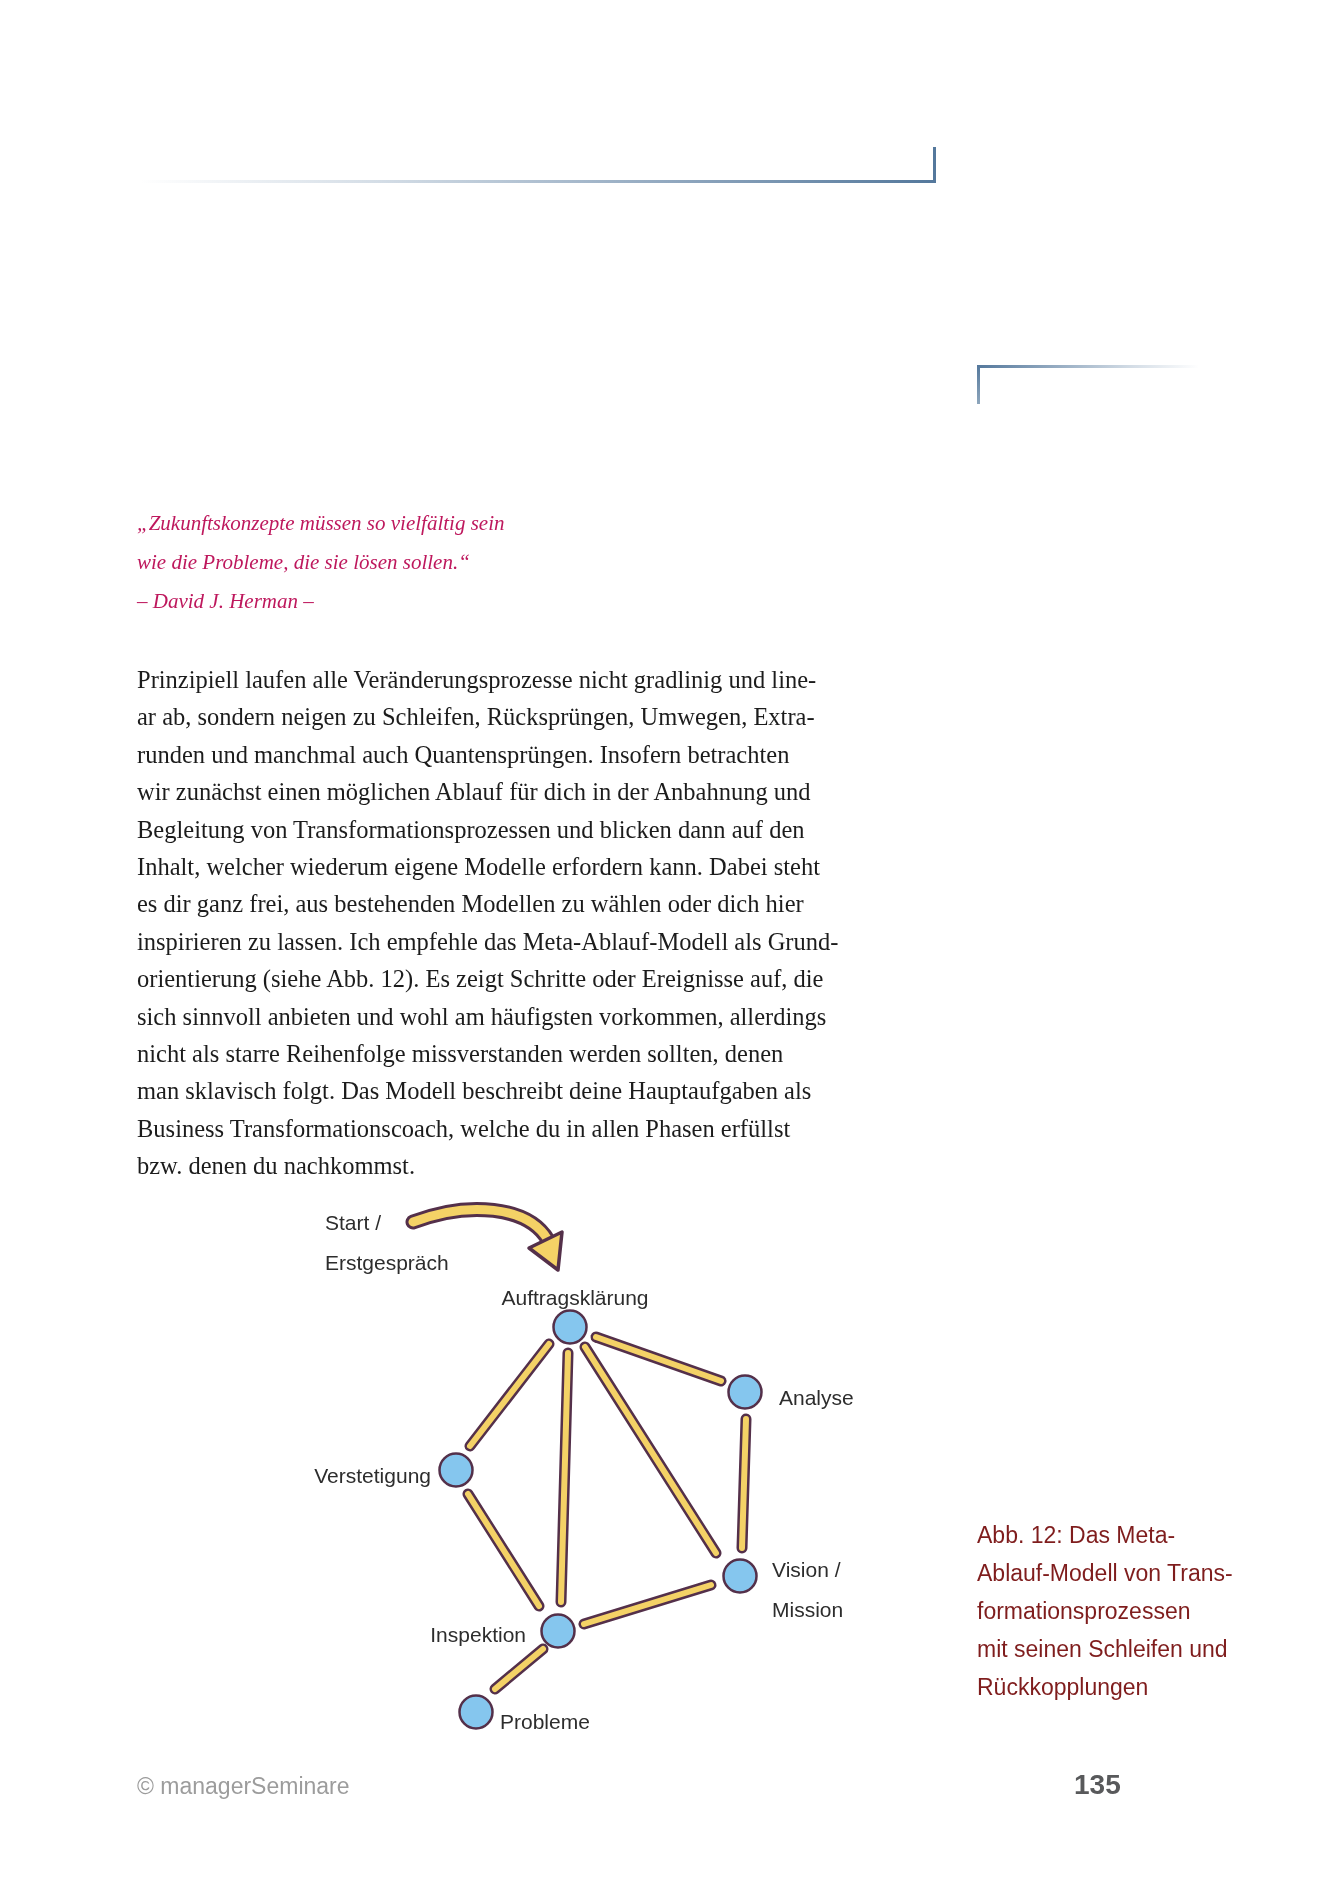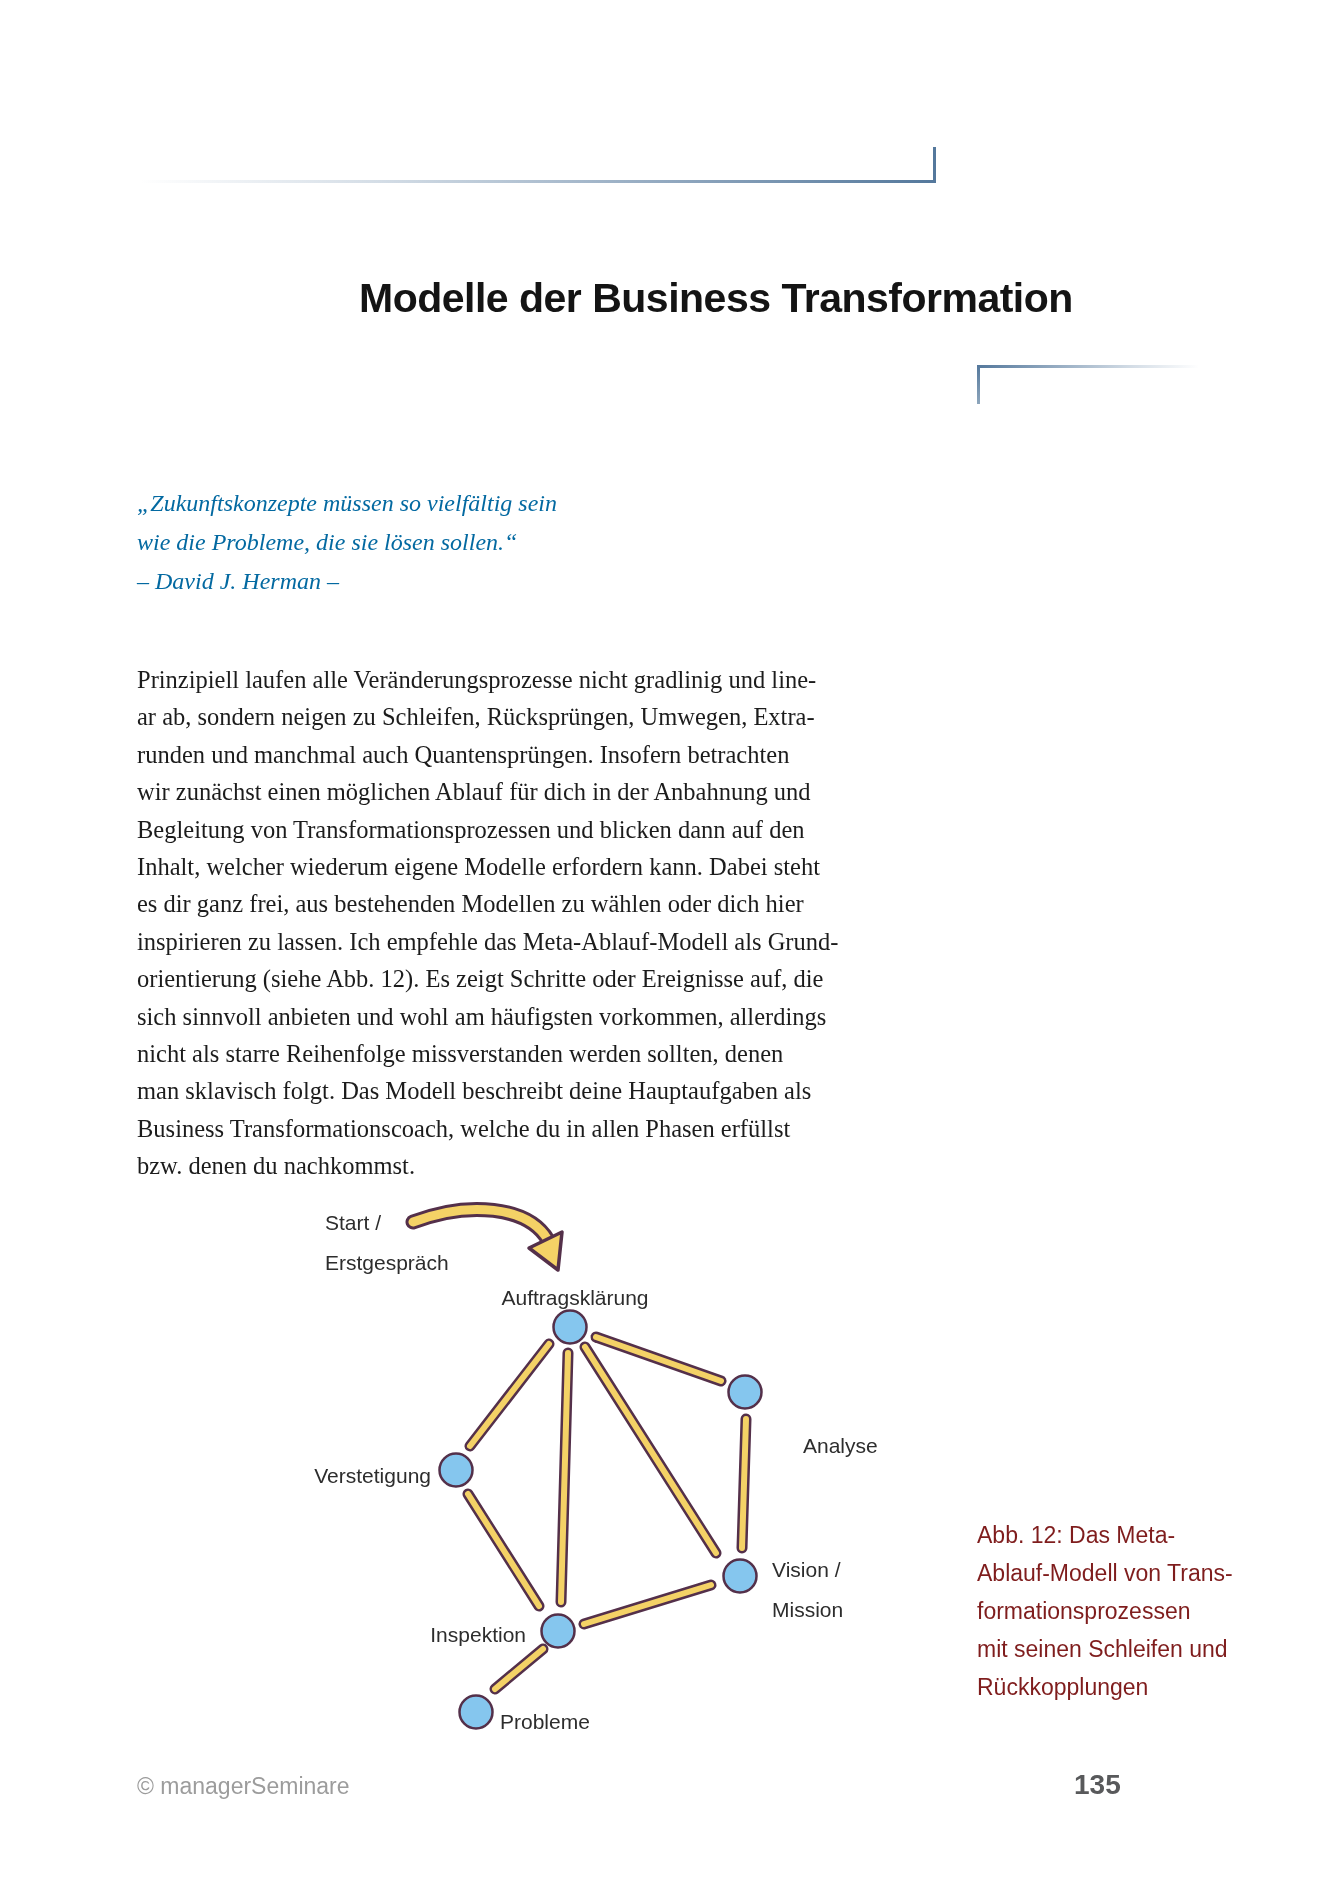--- a/index.html
+++ b/index.html
@@ -10,22 +10,22 @@
             background:linear-gradient(to right, rgba(84,120,156,0) 0%, rgba(84,120,156,.25) 30%, #54789c 100%);}
   .rule-top-tick{position:absolute;left:933px;top:147px;width:3px;height:36px;background:#54789c;}
   .rule-right{position:absolute;left:977px;top:365px;width:222px;height:3px;
               background:linear-gradient(to right, #54789c 0%, rgba(84,120,156,.25) 70%, rgba(84,120,156,0) 100%);}
   .rule-right-tick{position:absolute;left:977px;top:365px;width:3px;height:39px;
               background:linear-gradient(to bottom, #54789c 0%, #8ea6bc 100%);}
   
   .title{position:absolute;left:359px;top:248px;font-size:41px;font-weight:700;color:#141414;
          letter-spacing:-0.5px;white-space:nowrap;}
   
-  .quote{position:absolute;left:137px;top:484px;font-family:"Liberation Serif",serif;
-         font-style:italic;font-size:24px;line-height:39px;color:#0369a1;white-space:pre;}
+  .quote{position:absolute;left:137px;top:504px;font-family:"Liberation Serif",serif;
+         font-style:italic;font-size:21px;line-height:39px;color:#be185d;white-space:pre;}
   
   .body-text{position:absolute;left:137px;top:661px;font-family:"Liberation Serif",serif;
          font-size:24.5px;line-height:37.4px;color:#1c1c1c;white-space:pre;}
   
   .sidenote{position:absolute;left:977px;top:672px;font-size:24px;font-weight:700;font-style:italic;
          line-height:37px;color:#45719c;white-space:pre;}
   
   .caption{position:absolute;left:977px;top:1516px;font-size:23px;line-height:38px;color:#7f1d1d;white-space:pre;}
   
   .footer-left{position:absolute;left:137px;top:1773px;font-size:23px;color:#9c9c9c;}
@@ -37,21 +37,20 @@
   .dlabel.right{transform:translateX(-100%);text-align:right;}
 </style>
 </head>
 <body>
 
 <div class="page">
 
   <div class="rule-top"></div>
   <div class="rule-top-tick"></div>
 
-  <h1 class="title">Modelle der Business Transformation</h1>
 
   <div class="rule-right"></div>
   <div class="rule-right-tick"></div>
 
   <div class="quote">„Zukunftskonzepte müssen so vielfältig sein
 wie die Probleme, die sie lösen sollen.“
 – David J. Herman –</div>
 
   <div class="body-text">Prinzipiell laufen alle Veränderungsprozesse nicht gradlinig und line-
 ar ab, sondern neigen zu Schleifen, Rücksprüngen, Umwegen, Extra-
@@ -112,21 +111,21 @@
       <circle cx="456" cy="1470" r="16.5" fill="#85c6ee" stroke="#54304a" stroke-width="2.5"></circle>
       <circle cx="740" cy="1576" r="16.5" fill="#85c6ee" stroke="#54304a" stroke-width="2.5"></circle>
       <circle cx="558" cy="1631" r="16.5" fill="#85c6ee" stroke="#54304a" stroke-width="2.5"></circle>
       <circle cx="476" cy="1712" r="16.5" fill="#85c6ee" stroke="#54304a" stroke-width="2.5"></circle>
     </svg>
 
   <div id="diagram-labels">
       <div class="dlabel " style="left: 325px; top: 1203px;">Start /
 Erstgespräch</div>
       <div class="dlabel center" style="left: 575px; top: 1278px;">Auftragsklärung</div>
-      <div class="dlabel " style="left: 803px; top: 1378px; margin-top: 48px;">Analyse</div>
+      <div class="dlabel " style="left: 779px; top: 1378px;">Analyse</div>
       <div class="dlabel right" style="left: 431px; top: 1456px;">Verstetigung</div>
       <div class="dlabel " style="left: 772px; top: 1550px;">Vision /
 Mission</div>
       <div class="dlabel right" style="left: 526px; top: 1615px;">Inspektion</div>
       <div class="dlabel " style="left: 500px; top: 1702px;">Probleme</div>
     </div>
 
   <div class="caption">Abb. 12: Das Meta-
 Ablauf-Modell von Trans-
 formationsprozessen

